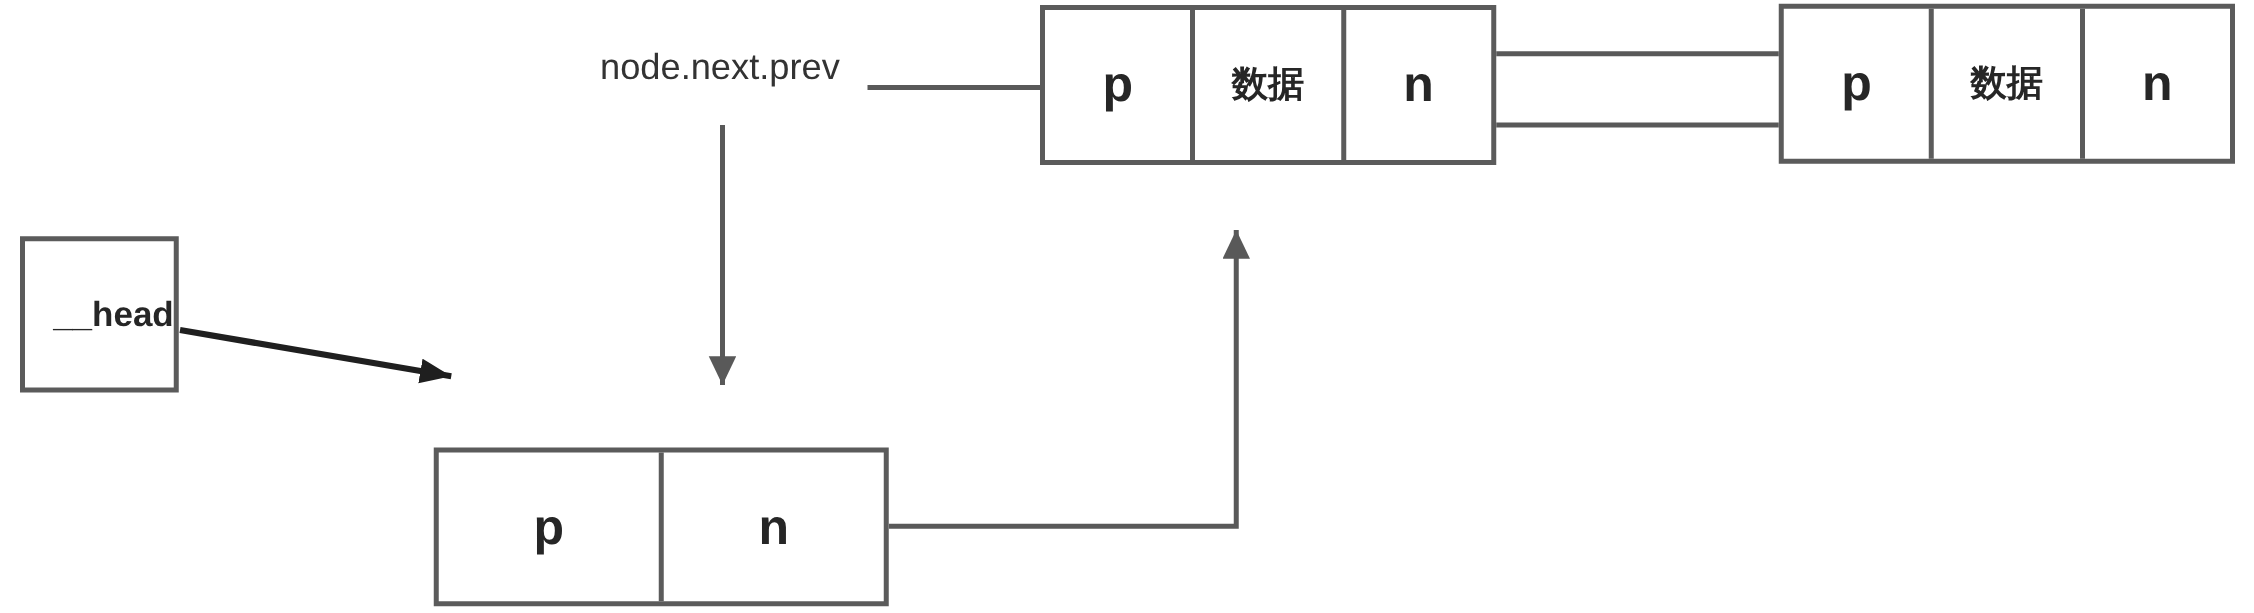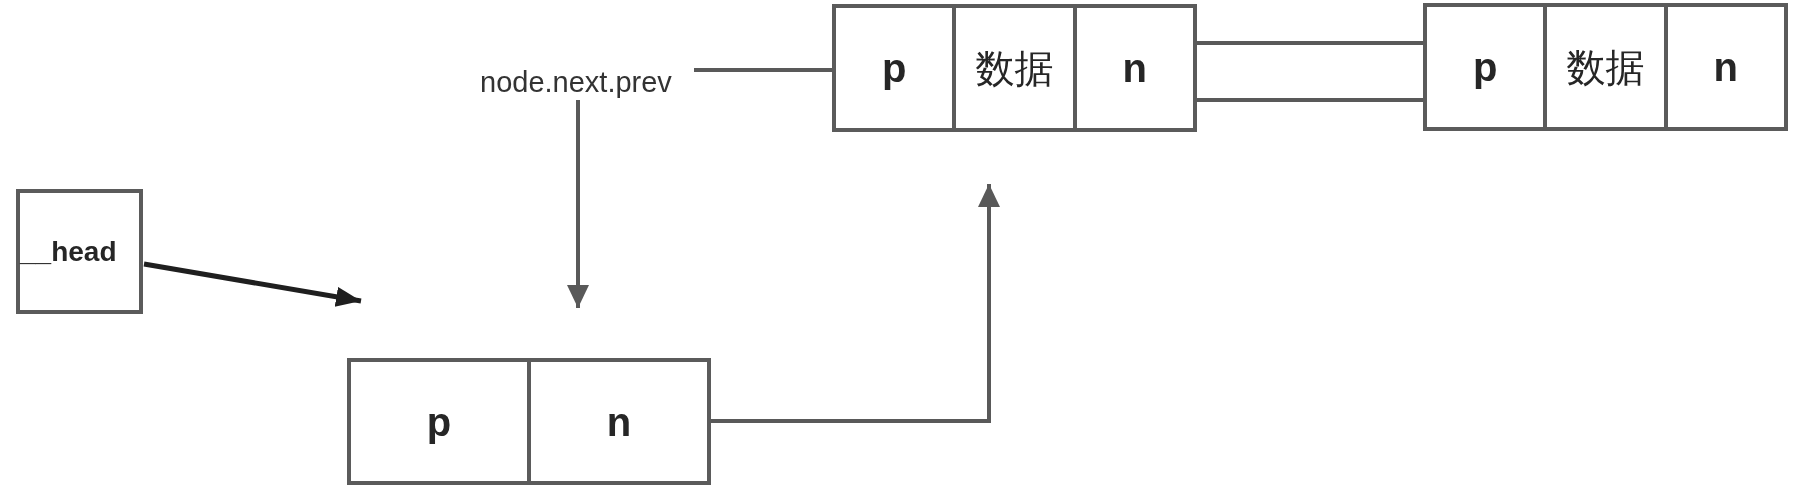--- a/index.html
+++ b/index.html
@@ -22,21 +22,21 @@
     border: 4px solid #5b5b5b;
     box-sizing: border-box;
     background: #ffffff;
     z-index: 2;
   }
   .head-box {
     left: 16px; top: 189px;
     width: 127px; height: 125px;
     display: flex;
     align-items: center;
-    justify-content: flex-start;
+    justify-content: flex-end;
   }
   .head-label {
     font-size: 28px;
     font-weight: bold;
     color: #262626;
     letter-spacing: 0px;
   }
   .node {
     display: flex;
     flex-direction: row;
@@ -52,27 +52,27 @@
     justify-content: center;
     color: #262626;
   }
   .cell + .cell { border-left: 4px solid #5b5b5b; }
   .lbl-big {
     font-size: 40px;
     font-weight: bold;
     line-height: 1;
   }
   .lbl-mid {
-    font-size: 39px;
-    font-weight: normal;
+    font-size: 29px;
+    font-weight: bold;
     line-height: 1;
   }
   .pointer-label {
     position: absolute;
-    left: 480px; top: 66px;
+    left: 480px; top: 38px;
     font-size: 29px;
     font-weight: normal;
     color: #333333;
     z-index: 2;
     white-space: nowrap;
   }
 </style>
 </head>
 <body>
 

